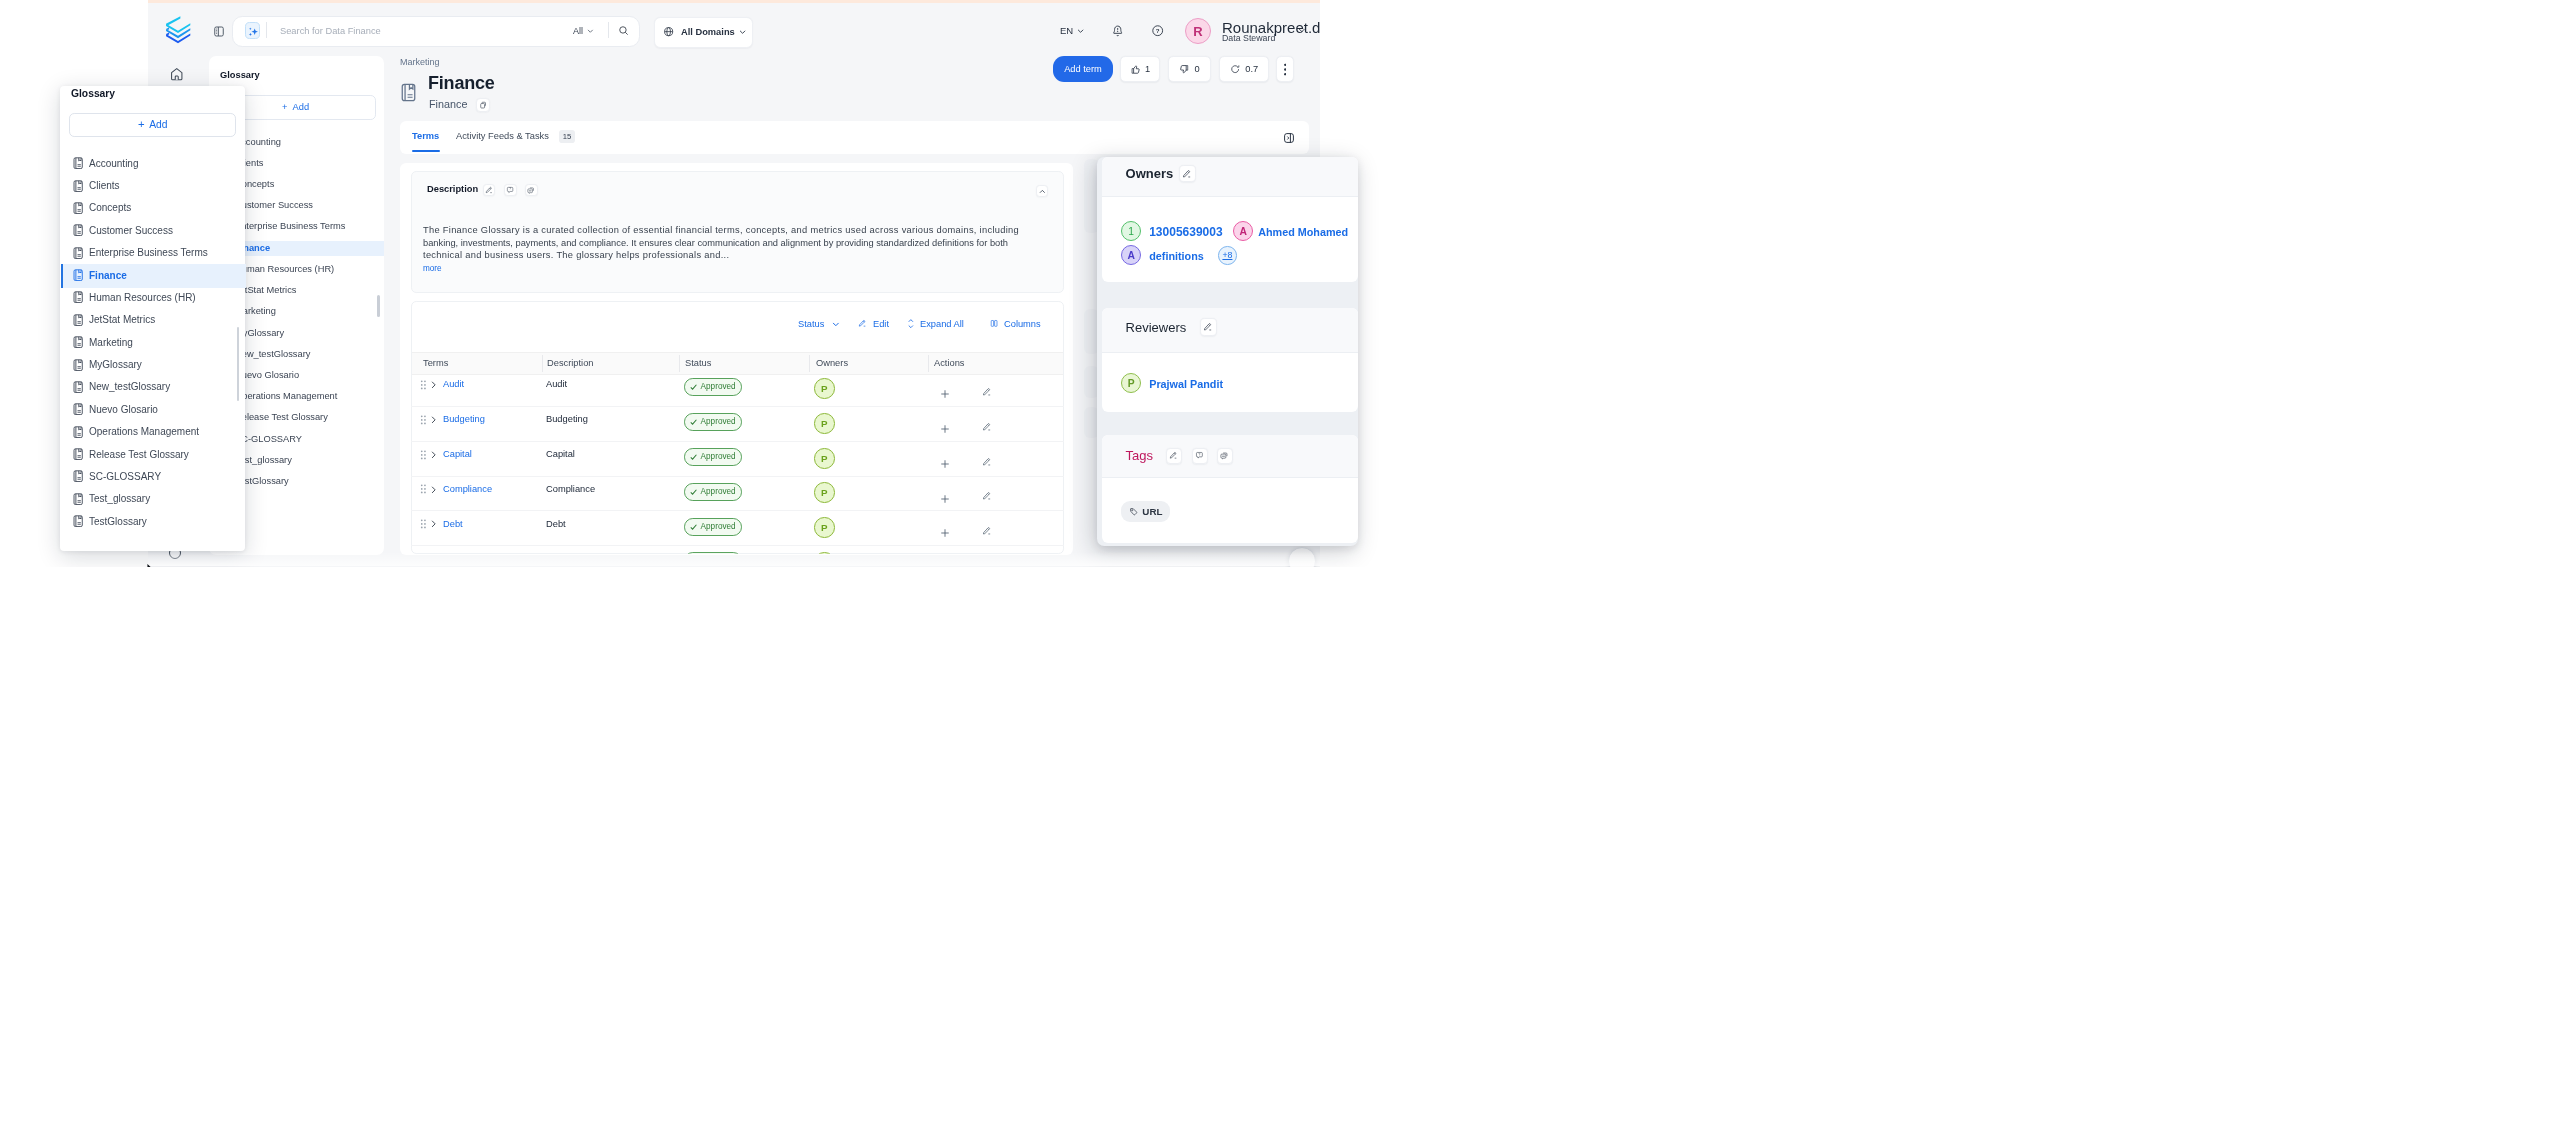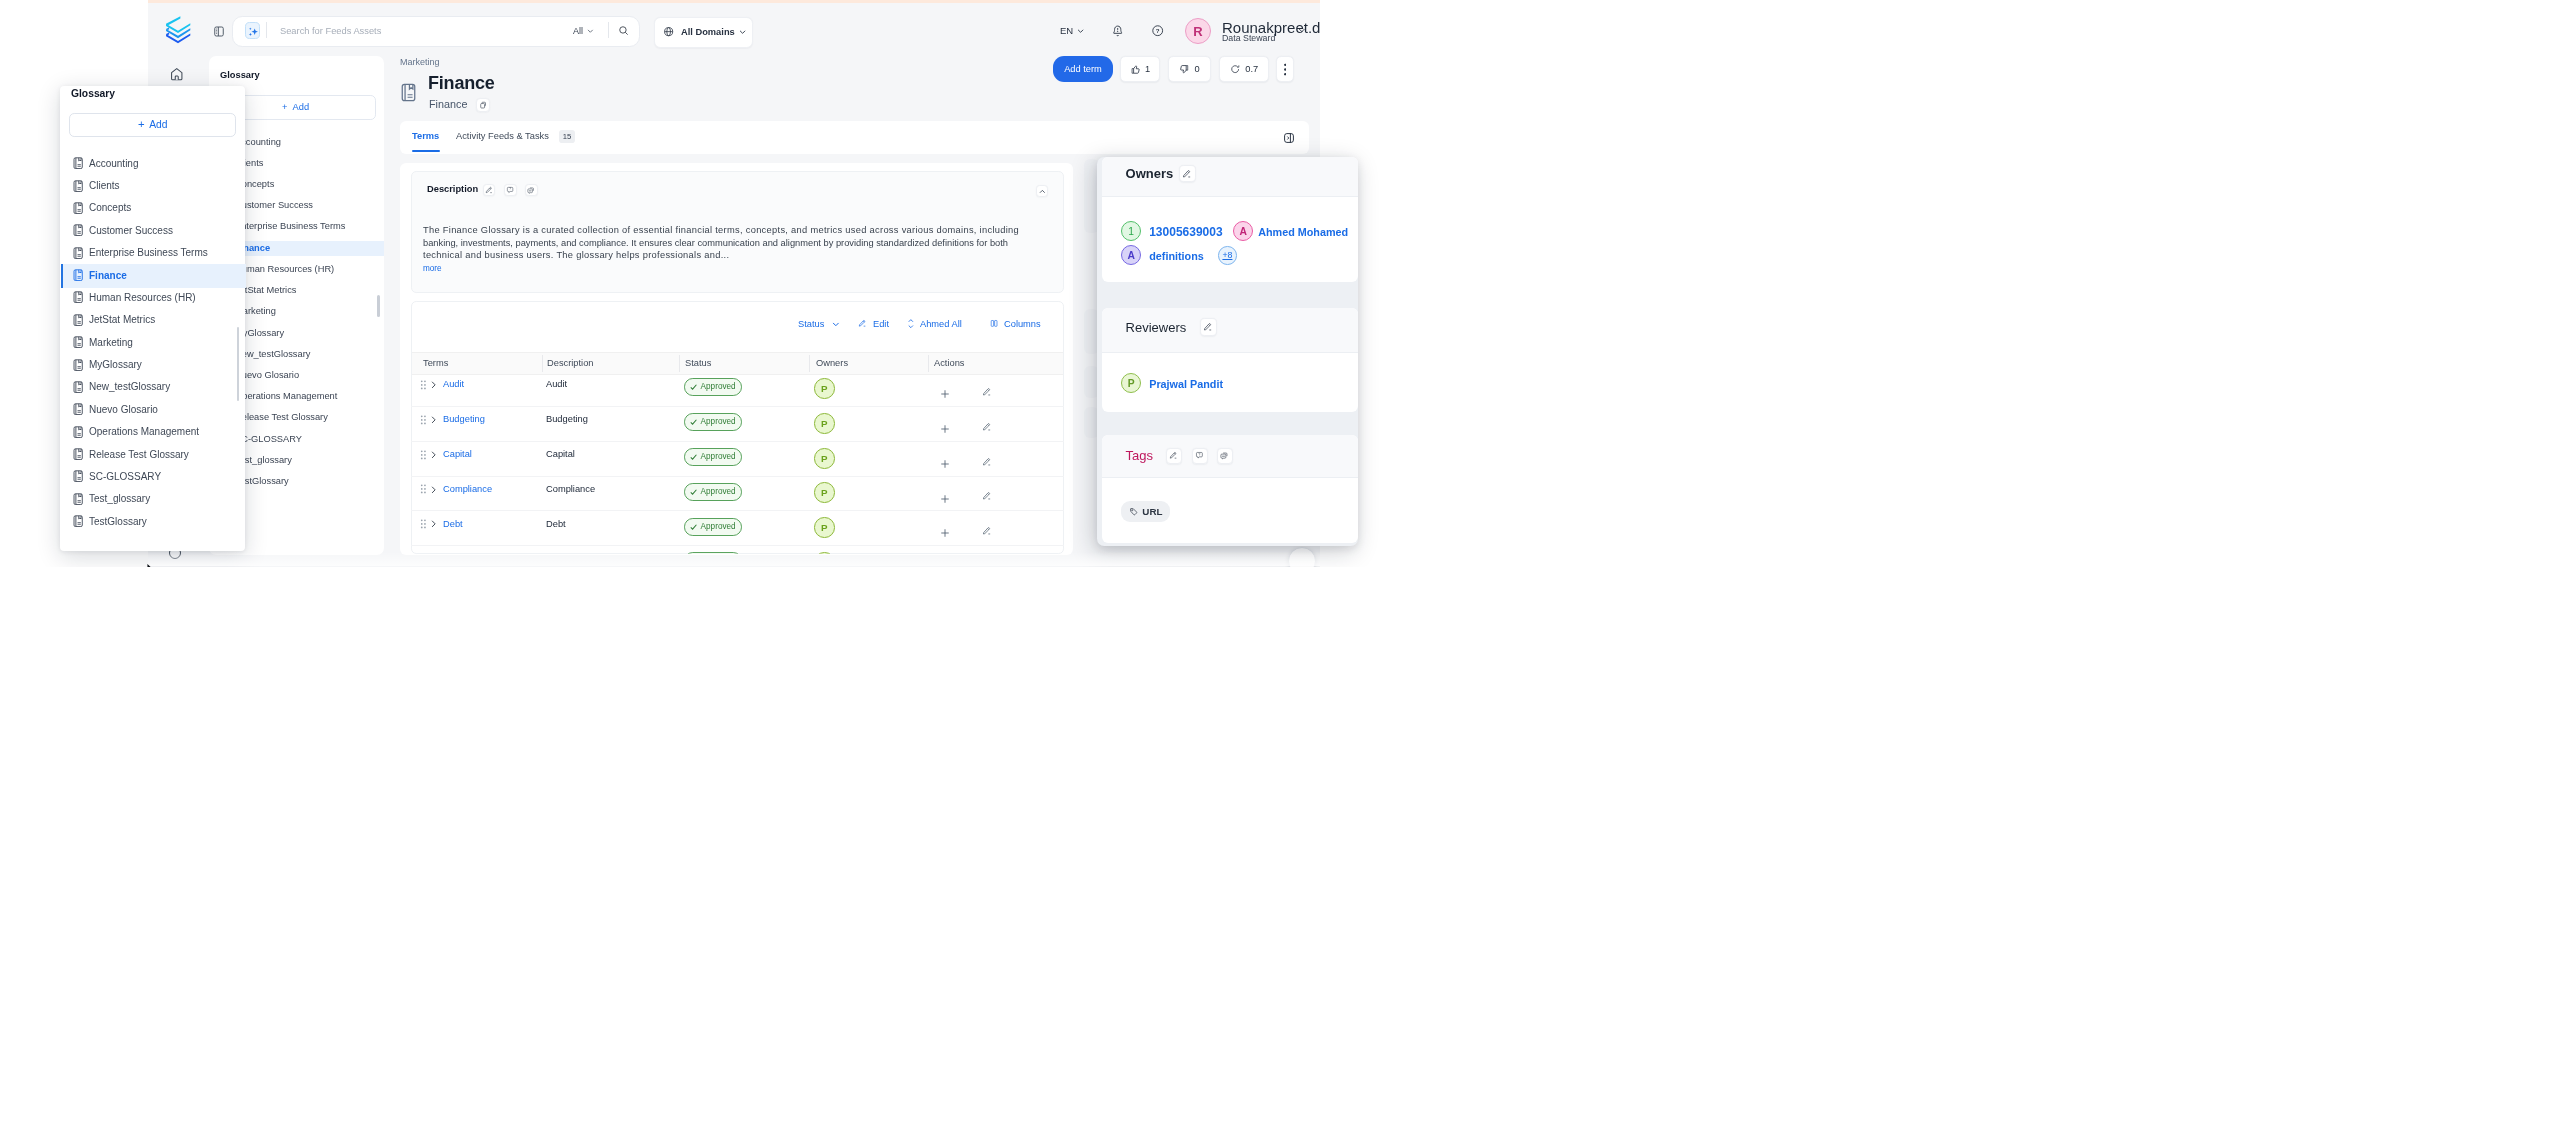--- a/index.html
+++ b/index.html
@@ -35,21 +35,21 @@
   </svg>
 
   <div class="a" style="left:84px;top:15.5px;width:408px;height:31px;background:#fff;border:0.5px solid #e9ecf1;border-radius:10.3px"></div>
   <div class="a" style="left:97px;top:21.6px;width:15px;height:17.5px;background:#eaf4fe;border:0.5px solid #c2e0fa;border-radius:4.6px"></div>
   <svg class="a" style="left:99px;top:24px" width="12.4" height="13" viewBox="0 0 24 24" fill="#2476e8">
     <path d="M13.2 12.6 14.9 8l1.7 4.6 4.6 1.7-4.6 1.7-1.7 4.6-1.7-4.6-4.6-1.7Z"></path>
     <path d="M6.6 16.2l.9 2.4 2.4.9-2.4.9-.9 2.4-.9-2.4-2.4-.9 2.4-.9Z"></path>
     <path d="M6.4 6.2l.7 1.8 1.8.7-1.8.7-.7 1.8-.7-1.8-1.8-.7 1.8-.7Z"></path>
   </svg>
   <div class="a" style="left:118px;top:22.4px;width:0.5px;height:15.5px;background:#e4e7ec"></div>
-  <div class="a" style="left:132px;top:26px;font-size:9.3px;color:#a7aeb9">Search for Feeds Assets</div>
+  <div class="a" style="left:132px;top:26px;font-size:9.3px;color:#a7aeb9">Search for Data Finance</div>
   <div class="a" style="left:425px;top:26px;font-size:9px;color:#3b4453">All</div>
   <svg class="a" style="left:439px;top:29px" width="6.7" height="4.6" viewBox="0 0 14 9" fill="none" stroke="#5b6472" stroke-width="1.8">
         <path d="m2 1.5 5 5 5-5"></path>
       </svg>
   <div class="a" style="left:460px;top:22.4px;width:0.5px;height:15.5px;background:#e4e7ec"></div>
   <svg class="a" style="left:470px;top:25px" width="11.3" height="11.3" viewBox="0 0 24 24" fill="none" stroke="#333a45" stroke-width="1.8">
         <circle cx="10.5" cy="10.5" r="6.8"></circle>
         <path d="m15.5 15.5 5 5"></path>
       </svg>
 
@@ -216,21 +216,21 @@
   <svg class="a" style="left:446px;top:17px" width="8.8" height="8.8" viewBox="0 0 24 24" fill="none" stroke="#1a6ce6" stroke-width="1.9">
         <path d="m13.6 5.8 3.1 3.1L7 18.6l-3.5.9.8-3.6Z"></path>
         <path d="m13.6 5.8 1.3-1.3a1.8 1.8 0 0 1 2.6 0l.5.5a1.8 1.8 0 0 1 0 2.6l-1.3 1.3"></path>
         <path d="M15.5 19.5h4.5"></path>
       </svg>
   <div class="a blue" style="left:461px;top:16.5px;font-size:9.3px">Edit</div>
   <svg class="a" style="left:496px;top:16px" width="5.7" height="11.3" viewBox="0 0 12 24" fill="none" stroke="#1a6ce6" stroke-width="1.8">
         <path d="m1.5 8 4.5-4.5L10.5 8"></path>
         <path d="m1.5 16 4.5 4.5L10.5 16"></path>
       </svg>
-  <div class="a blue" style="left:508px;top:16.5px;font-size:9.3px">Ahmed All</div>
+  <div class="a blue" style="left:508px;top:16.5px;font-size:9.3px">Expand All</div>
   <svg class="a" style="left:578px;top:17px" width="8.2" height="8.8" viewBox="0 0 24 24" fill="none" stroke="#1a6ce6" stroke-width="1.9">
         <rect x="3.5" y="3.5" width="7" height="17" rx="1.5"></rect>
         <rect x="13.5" y="3.5" width="7" height="17" rx="1.5"></rect>
       </svg>
   <div class="a blue" style="left:592px;top:16.5px;font-size:9.3px">Columns</div>
 
   <div class="a" style="left:0;top:50px;width:653px;height:23px;background:#fafafa;border-top:0.5px solid #f0f0f0;border-bottom:0.5px solid #f0f0f0"></div>
   <div class="a" style="left:11px;top:56px;font-size:9.3px;color:#404b5a">Terms</div>
   <div class="a" style="left:135px;top:56px;font-size:9.3px;color:#404b5a">Description</div>
   <div class="a" style="left:273px;top:56px;font-size:9.3px;color:#404b5a">Status</div>

